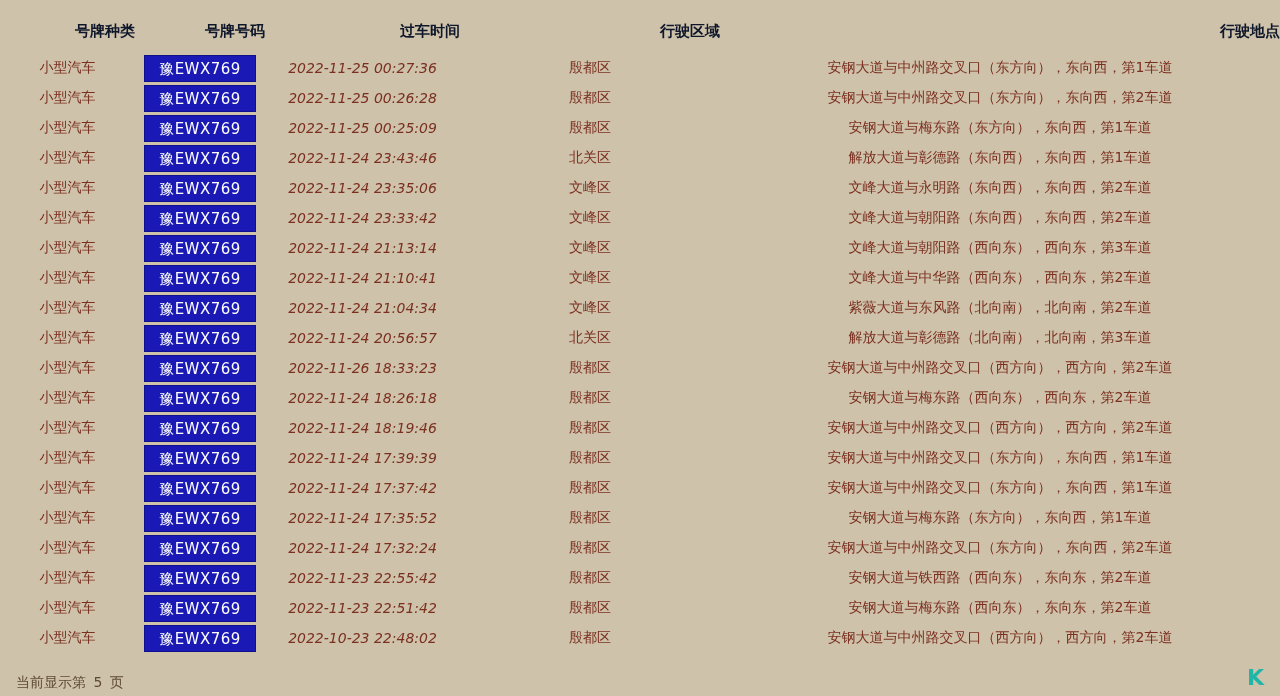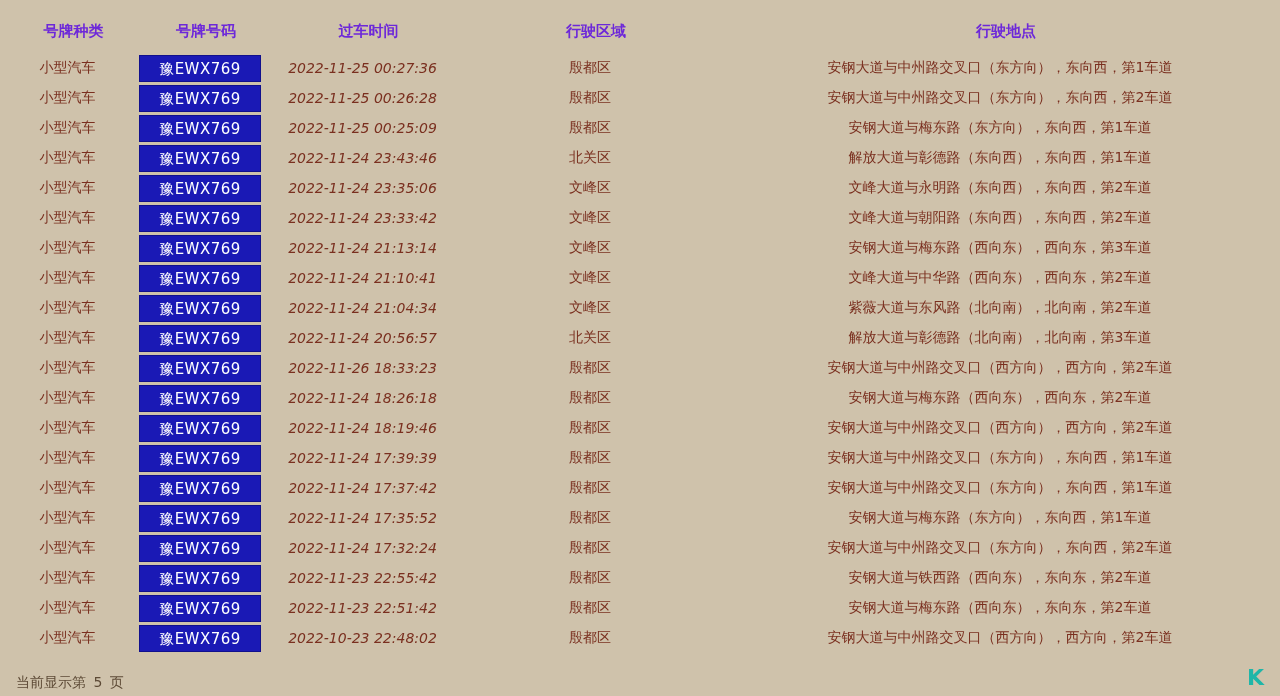--- a/index.html
+++ b/index.html
@@ -20,23 +20,23 @@
     box-sizing: border-box;
   }
   table.records {
     width: 1280px;
     border-collapse: collapse;
     table-layout: fixed;
   }
   table.records th {
     font-size: 15px;
     font-weight: bold;
-    color: #6d28d9;
+    color: #0f172a;
     padding: 6px 0 12px 12px;
-    text-align: center;
+    text-align: right;
     white-space: nowrap;
   }
   table.records td {
     font-size: 14px;
     color: #7a2f1f;
     text-align: center;
     height: 30px;
     padding: 0;
     white-space: nowrap;
   }
@@ -48,21 +48,21 @@
 
   td.type {
     color: #7a2f1f;
     font-size: 14px;
   }
   td.plate {
     padding: 0;
   }
   .plate-box {
     display: block;
-    width: 122px;
+    width: 112px;
     margin: 0 auto;
     background: #1a19b5;
     color: #ffffff;
     font-size: 15px;
     letter-spacing: 0.5px;
     line-height: 27px;
     height: 27px;
     text-align: center;
     border: 1px solid #100f8d;
     box-sizing: border-box;
@@ -179,21 +179,21 @@
         <td class="area">文峰区</td>
         <td class="place">文峰大道与朝阳路（东向西），东向西，第2车道</td>
       </tr>
       <tr>
         <td class="type">小型汽车</td>
         <td class="plate">
             <span class="plate-box">豫EWX769</span>
           </td>
         <td class="time">2022-11-24 21:13:14</td>
         <td class="area">文峰区</td>
-        <td class="place">安钢大道与梅东路（西向东），西向东，第3车道</td>
+        <td class="place">文峰大道与朝阳路（西向东），西向东，第3车道</td>
       </tr>
       <tr>
         <td class="type">小型汽车</td>
         <td class="plate">
             <span class="plate-box">豫EWX769</span>
           </td>
         <td class="time">2022-11-24 21:10:41</td>
         <td class="area">文峰区</td>
         <td class="place">文峰大道与中华路（西向东），西向东，第2车道</td>
       </tr>

